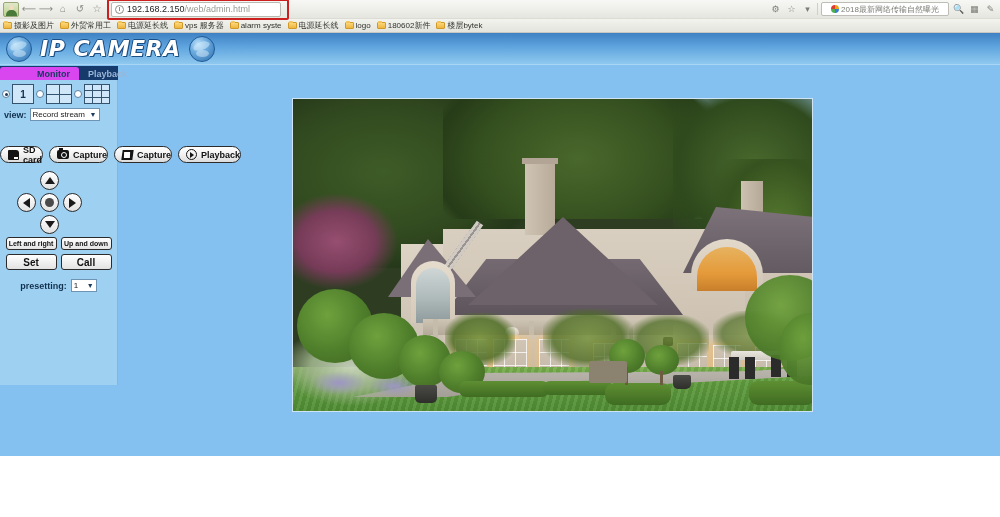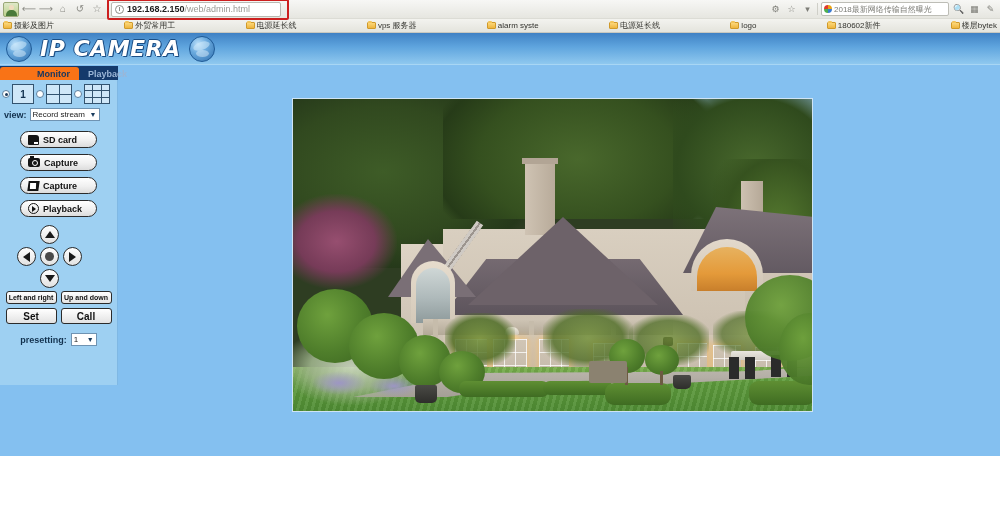--- a/index.html
+++ b/index.html
@@ -90,61 +90,61 @@
     position: absolute; left: 3px; top: 1.5px;
     width: 1px; height: 4px;
     background: #8e8e88;
   }
   #url-text {
     font-size: 9px;
     color: #9a9a94;
     white-space: nowrap;
     overflow: hidden;
   }
-  #url-text b { color: #1c1c1c; font-weight: bold; }
+  #url-text b { color: #1c1c1c; font-weight: normal; }
   #toolbar-spacer { flex: 1 1 auto; }
   .tb-right-icon {
     width: 13px; height: 13px;
     display: flex; align-items: center; justify-content: center;
     font-size: 9px; color: #7d7d77;
     flex: 0 0 auto;
   }
   #search-box {
     display: flex;
     align-items: center;
     width: 128px; height: 14px;
     background: #ffffff;
     border: 1px solid #bdbdb6;
     border-radius: 2px;
     padding: 0 2px;
     gap: 2px;
     flex: 0 0 auto;
+    justify-content: center;
   }
   #search-engine-icon {
     width: 8px; height: 8px;
     border-radius: 50%;
     background: conic-gradient(#e8a317 0 25%, #3b7bd4 25% 50%, #4caf50 50% 75%, #e03a2f 75% 100%);
     flex: 0 0 auto;
   }
   #search-text {
     font-size: 8px; color: #7b7b75;
     white-space: nowrap; overflow: hidden;
   }
   .tb-sep { width: 1px; height: 12px; background: #cfcfc8; flex: 0 0 auto; }
 
   
   #bookmarks-row {
     display: flex;
     align-items: center;
     height: 14px;
     padding: 0 2px;
-    gap: 12px;
+    gap: 4px;
     background: linear-gradient(to bottom,#f3f3ef,#e4e4dd);
     border-top: 1px solid #dcdcd5;
-    justify-content: space-between;
   }
   .bookmark {
     display: flex;
     align-items: center;
     gap: 2px;
     flex: 0 0 auto;
     padding: 0 1px;
   }
   .folder-icon {
     width: 9px; height: 7px;
@@ -237,21 +237,21 @@
     height: 13px;
     padding: 0 9px;
     font-size: 9px;
     font-weight: bold;
     display: flex;
     align-items: center;
     justify-content: center;
     border-radius: 3px 3px 0 0;
   }
   .tab.active {
-    background: #f97316;
+    background: #d946ef;
     color: #16365f;
     padding-left: 37px;
   }
   .tab.inactive {
     background: transparent;
     color: #9bb6d6;
   }
 
   
   #sidebar {
@@ -333,21 +333,21 @@
     gap: 3px;
   }
   .sel .caret {
     font-size: 7px;
     color: #1a3c5e;
     margin-left: auto;
   }
   #view-select { width: 70px; }
 
   
-  #actions { margin-top: 10px; display: flex; flex-direction: column; align-items: center; gap: 6px; }
+  #actions { margin-top: 25px; display: flex; align-items: center; gap: 6px; }
   .pill-btn {
     width: 77px; height: 17px;
     background: linear-gradient(to bottom,#ffffff 0%,#f0f0f0 55%,#dcdcdc 100%);
     border: 1px solid #2b2b2b;
     border-radius: 9px;
     display: flex;
     align-items: center;
     gap: 4px;
     padding-left: 7px;
     font-size: 9px;

